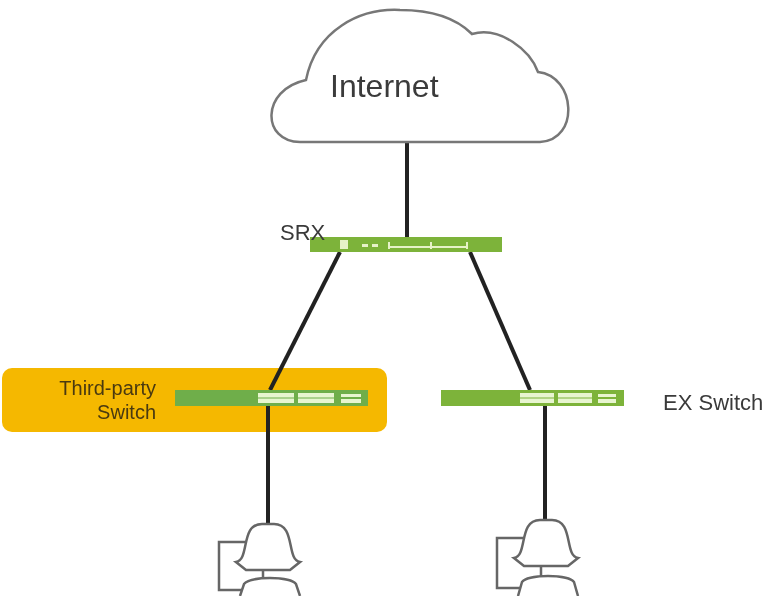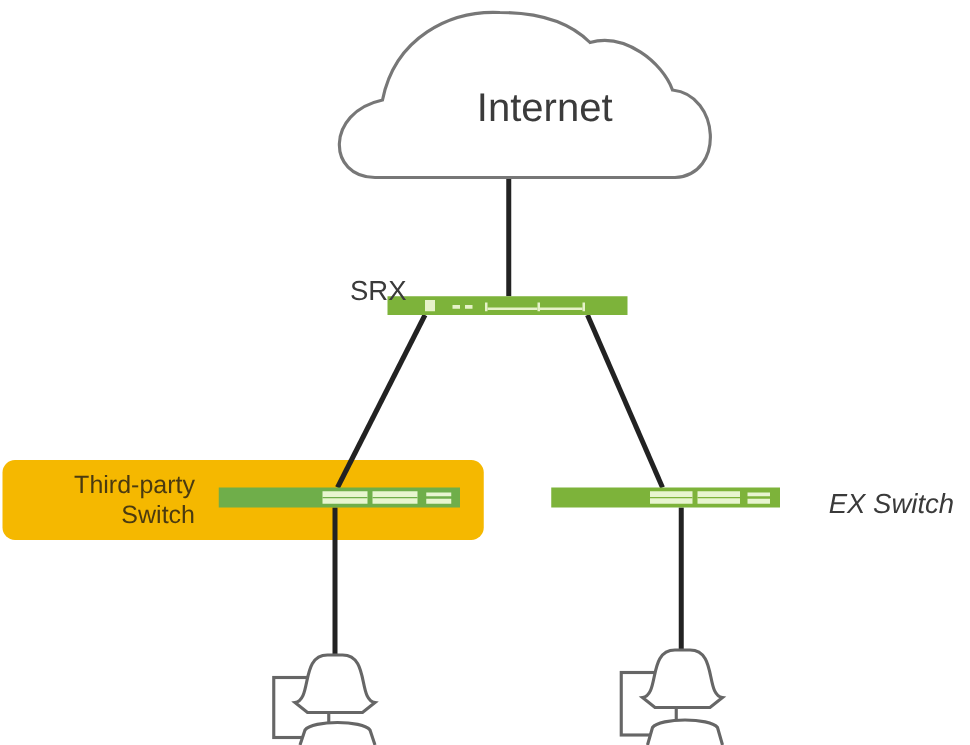--- a/index.html
+++ b/index.html
@@ -1,22 +1,22 @@
 <!DOCTYPE html>
 <html><head>
 <meta charset="utf-8">
 <style>
   html, body { margin:0; padding:0; background:#ffffff; }
   body { width:776px; height:596px; position:relative; overflow:hidden; font-family:"Liberation Sans", sans-serif; }
   svg { position:absolute; left:0; top:0; }
   .lbl { position:absolute; color:#3a3a3a; font-family:"Liberation Sans", sans-serif; }
-  .cloud-label { left:330px; top:68px; width:160px; text-align:right; font-size:32px; color:#3b3b3b; }
+  .cloud-label { left:330px; top:68px; width:160px; text-align:left; font-size:32px; color:#3b3b3b; }
   .srx-label { left:280px; top:200px; font-size:22px;margin-top:20px; }
   .tp-label { left:26px; top:376px; width:130px; text-align:right; font-size:20px; line-height:24px; color:#4a3a10; }
-  .ex-label { left:663px; top:390px; font-size:22px;font-style:italic; }
+  .ex-label { left:663px; top:390px; font-size:22px; }
 </style>
 </head>
 <body>
 
 <svg width="776" height="596" viewBox="0 0 776 596">
 
   <rect x="2" y="368" width="385" height="64" rx="10" fill="#f5b800"></rect>
 
   <g stroke="#222" stroke-width="4" fill="none">
     <line x1="407" y1="142" x2="407" y2="237"></line>

